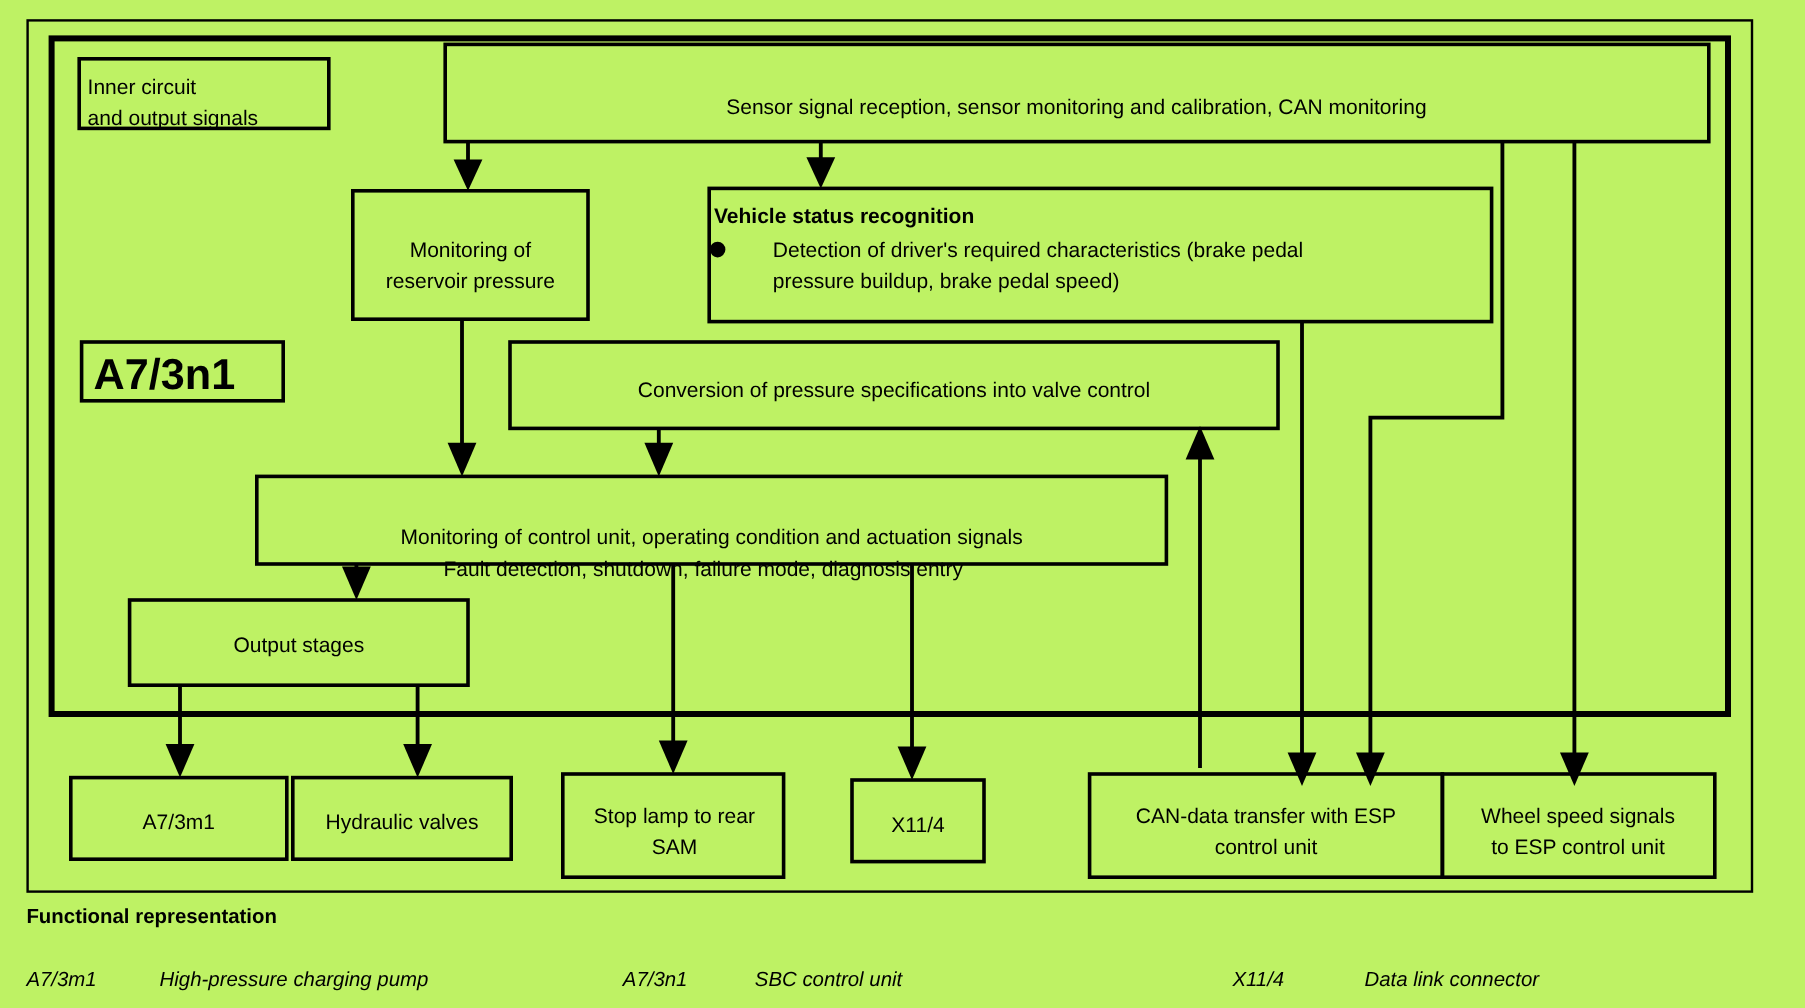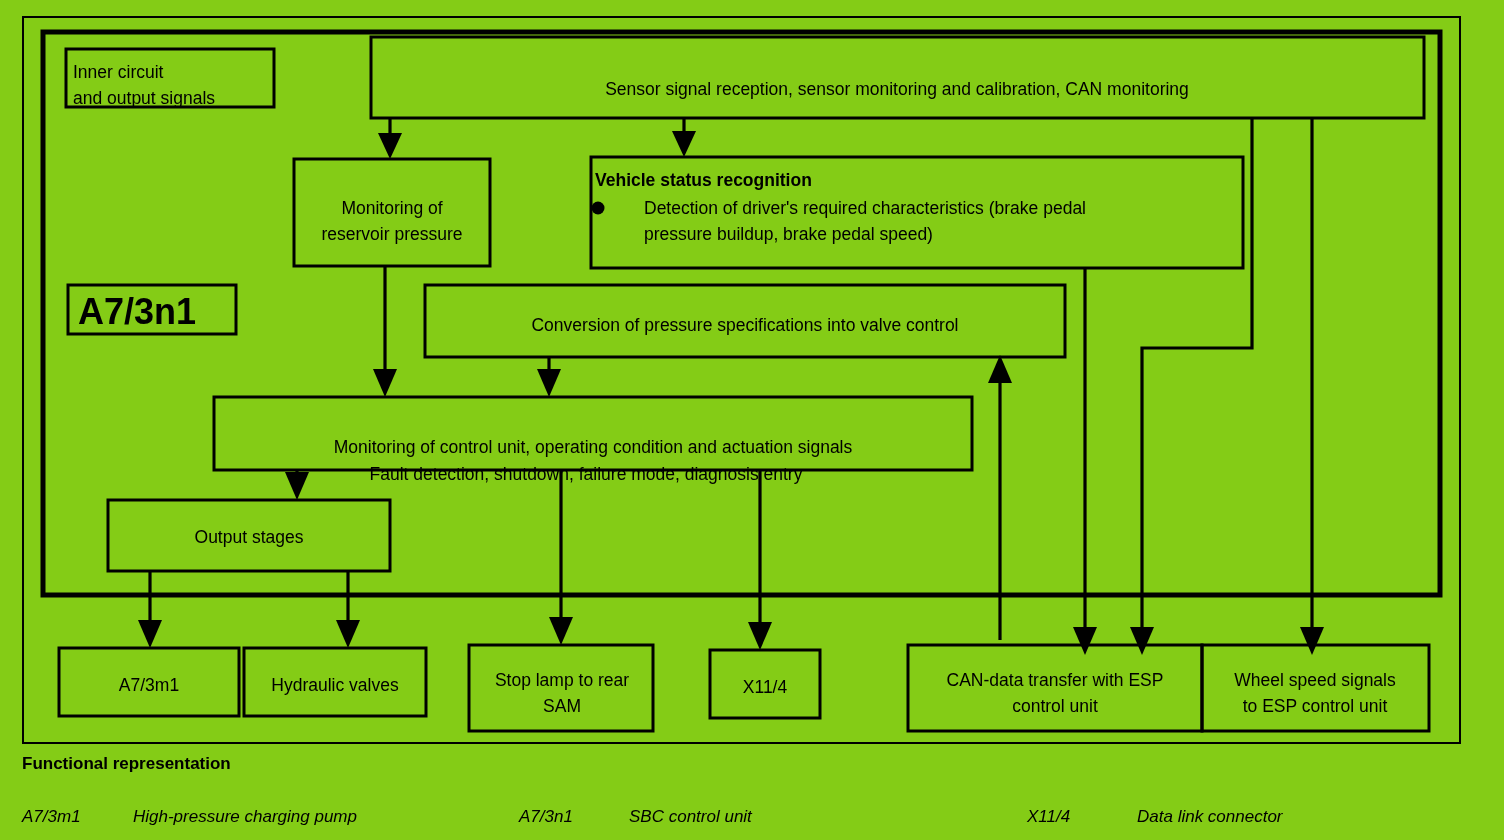--- a/index.html
+++ b/index.html
@@ -8,21 +8,21 @@
     padding: 0;
     background: #ffffff;
   }
   body {
     font-family: "Liberation Sans", sans-serif;
   }
   #page {
     position: relative;
     width: 1504px;
     height: 840px;
-    background: #84cc16;
+    background: #bef264;
     overflow: hidden;
   }
   svg#diagram {
     position: absolute;
     left: 0;
     top: 0;
     width: 1504px;
     height: 840px;
     display: block;
   }

